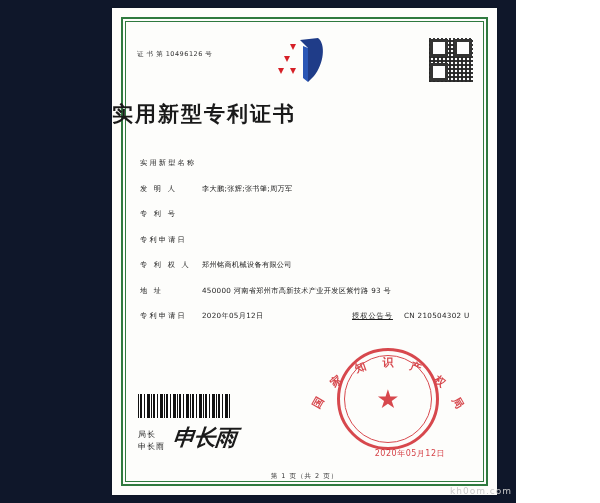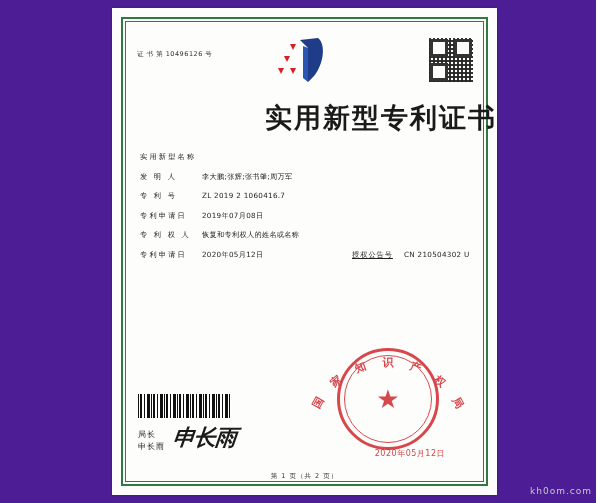--- a/index.html
+++ b/index.html
@@ -8,23 +8,23 @@
     background: #ffffff;
   }
   body {
     width: 600px;
     height: 503px;
     font-family: "DejaVu Sans", "Liberation Sans", sans-serif;
     overflow: hidden;
   }
   #page {
     position: relative;
-    width: 596px;
+    width: 516px;
     height: 503px;
-    background: #4c1d95;
+    background: #0f172a;
   }
   
   .paper {
     position: absolute;
     left: 112px;
     top: 8px;
     width: 385px;
     height: 487px;
     background: #fdfdfb;
     box-shadow: 0 0 2px rgba(0,0,0,0.25);
@@ -94,23 +94,23 @@
     transform: translateX(-50%);
     width: 70px;
     height: 56px;
   }
   .emblem svg { display: block; }
   .doc-title {
     position: absolute;
     left: 0;
     right: 0;
     top: 92px;
-    text-align: right;
+    text-align: left;
     font-family: "DejaVu Serif", "Liberation Serif", serif;
-    font-size: 27px;
+    font-size: 21px;
     font-weight: bold;
     color: #1a1a1a;
     letter-spacing: 2px;
   }
   
   .fields {
     position: absolute;
     left: 28px;
     right: 24px;
     top: 144px;
@@ -120,20 +120,21 @@
     align-items: baseline;
     margin-bottom: 9.5px;
     font-size: 7.2px;
     color: #1e1e1e;
     line-height: 1.4;
   }
   .field-label {
     flex: 0 0 62px;
     letter-spacing: 2.2px;
     white-space: nowrap;
+    margin-top: 6px;
   }
   .field-value {
     flex: 1;
     letter-spacing: 0.3px;
   }
   .field-row.two-col .field-value {
     flex: 0 0 150px;
   }
   .field-extra-label {
     flex: 0 0 52px;
@@ -292,29 +293,31 @@
     <div class="fields">
       <div class="field-row">
         <div class="field-label">实用新型名称</div>
       </div>
       <div class="field-row">
         <div class="field-label">发 明 人</div>
         <div class="field-value">李大鹏;张辉;张书肇;周万军</div>
       </div>
       <div class="field-row">
         <div class="field-label">专 利 号</div>
-        <div class="field-value">ZL 2019 2 1060416.7</div>
       </div>
       <div class="field-row">
         <div class="field-label">专利申请日</div>
-        <div class="field-value">2019年07月08日</div>
       </div>
       <div class="field-row">
         <div class="field-label">专 利 权 人</div>
-        <div class="field-value">恢复和专利权人的姓名或名称</div>
+        <div class="field-value">郑州铭商机械设备有限公司</div>
+      </div>
+      <div class="field-row">
+        <div class="field-label">地 址</div>
+        <div class="field-value">450000 河南省郑州市高新技术产业开发区紫竹路 93 号</div>
       </div>
       <div class="field-row two-col">
         <div class="field-label">专利申请日</div>
         <div class="field-value">2020年05月12日</div>
         <div class="field-extra-label">授权公告号</div>
         <div class="field-extra-value">CN 210504302 U</div>
       </div>
     </div>
 
 

